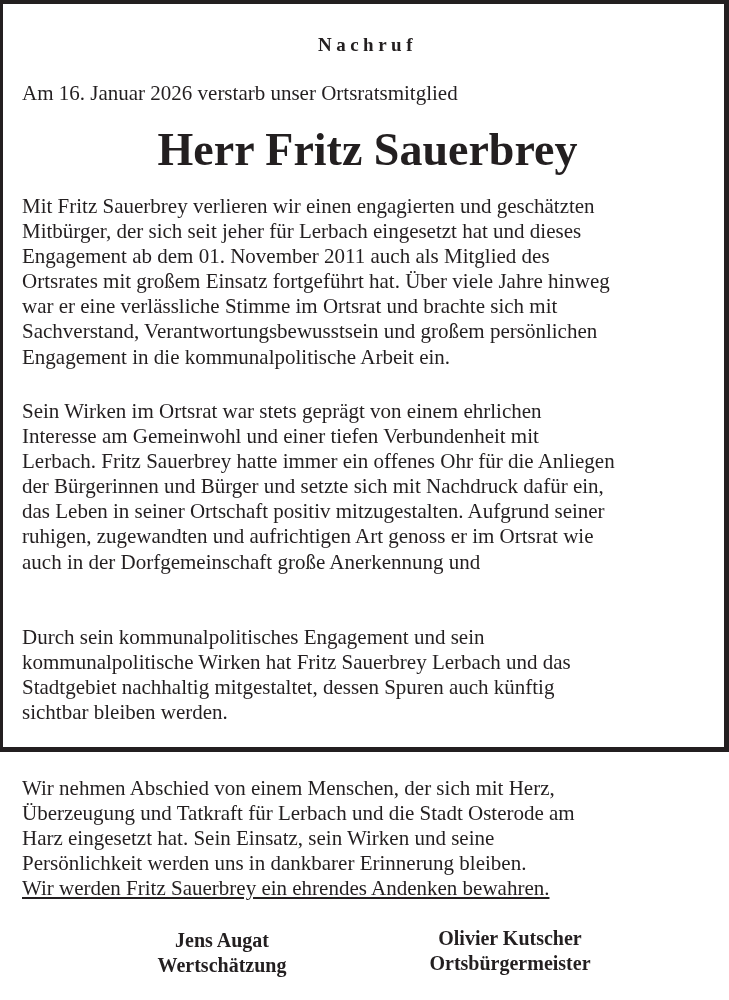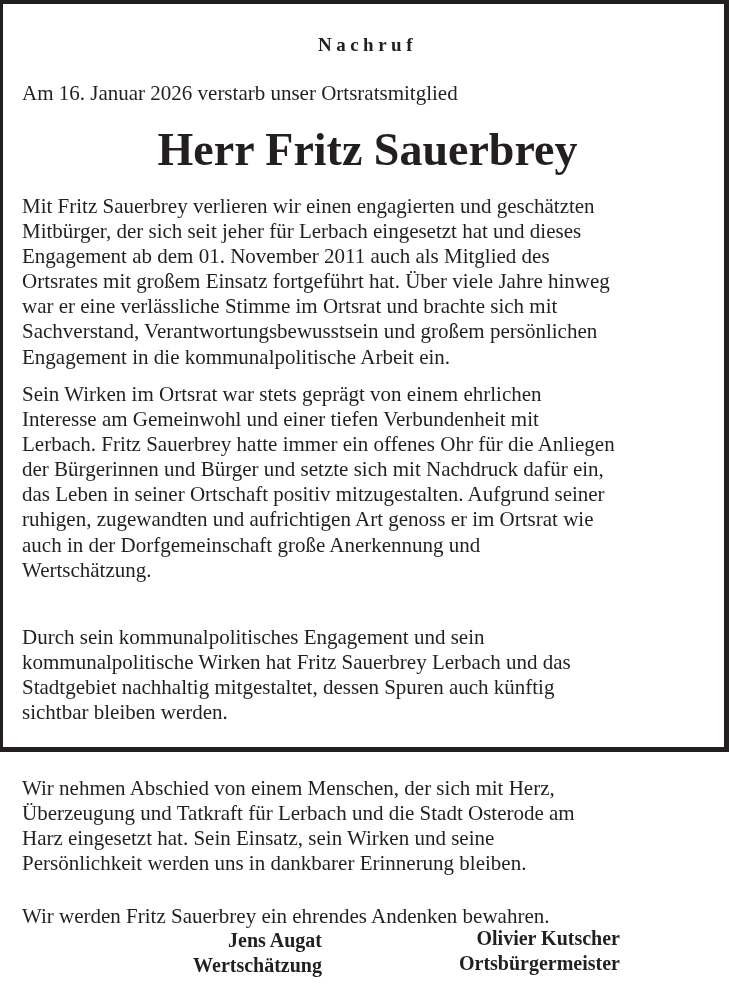--- a/index.html
+++ b/index.html
@@ -64,36 +64,36 @@
       left: 19px;
       width: 700px;
       font-size: 21px;
       line-height: 25.1px;
     }
     .para .ln {
       display: block;
       white-space: nowrap;
     }
     .p1 { top: 190px; }
-    .p2 { top: 378px; }
+    .p2 { top: 395px; }
     .p3 { top: 621px; }
     .p4 { top: 772px; }
-    .p5 { top: 900px; }
+    .p5 { top: 872px; text-decoration: underline; }
     .sig {
       position: absolute;
       top: 924px;
       text-align: center;
       font-size: 20px;
       font-weight: bold;
       line-height: 25px;
       white-space: nowrap;
     }
     .sig-left { left: 119px; width: 200px; }
     .sig-right { left: 397px; width: 220px; top: 922px; }
-    .sig .ln { display: block; text-align: right; }
+    .sig .ln { display: block; }
   </style>
 </head>
 <body>
 
 <div class="frame">
 
   <div class="kicker serif">Nachruf</div>
 
   <div class="intro serif">Am 16. Januar 2026 verstarb unser Ortsratsmitglied</div>
 
@@ -110,21 +110,20 @@
   </div>
 
   <div class="para p2 serif">
     <span class="ln">Sein Wirken im Ortsrat war stets geprägt von einem ehrlichen</span>
     <span class="ln">Interesse am Gemeinwohl und einer tiefen Verbundenheit mit</span>
     <span class="ln">Lerbach. Fritz Sauerbrey hatte immer ein offenes Ohr für die Anliegen</span>
     <span class="ln">der Bürgerinnen und Bürger und setzte sich mit Nachdruck dafür ein,</span>
     <span class="ln">das Leben in seiner Ortschaft positiv mitzugestalten. Aufgrund seiner</span>
     <span class="ln">ruhigen, zugewandten und aufrichtigen Art genoss er im Ortsrat wie</span>
     <span class="ln">auch in der Dorfgemeinschaft große Anerkennung und</span>
-    <span class="ln">Wertschätzung.</span>
   </div>
 
   <div class="para p3 serif">
     <span class="ln">Durch sein kommunalpolitisches Engagement und sein</span>
     <span class="ln">kommunalpolitische Wirken hat Fritz Sauerbrey Lerbach und das</span>
     <span class="ln">Stadtgebiet nachhaltig mitgestaltet, dessen Spuren auch künftig</span>
     <span class="ln">sichtbar bleiben werden.</span>
   </div>
 
   <div class="para p4 serif">

